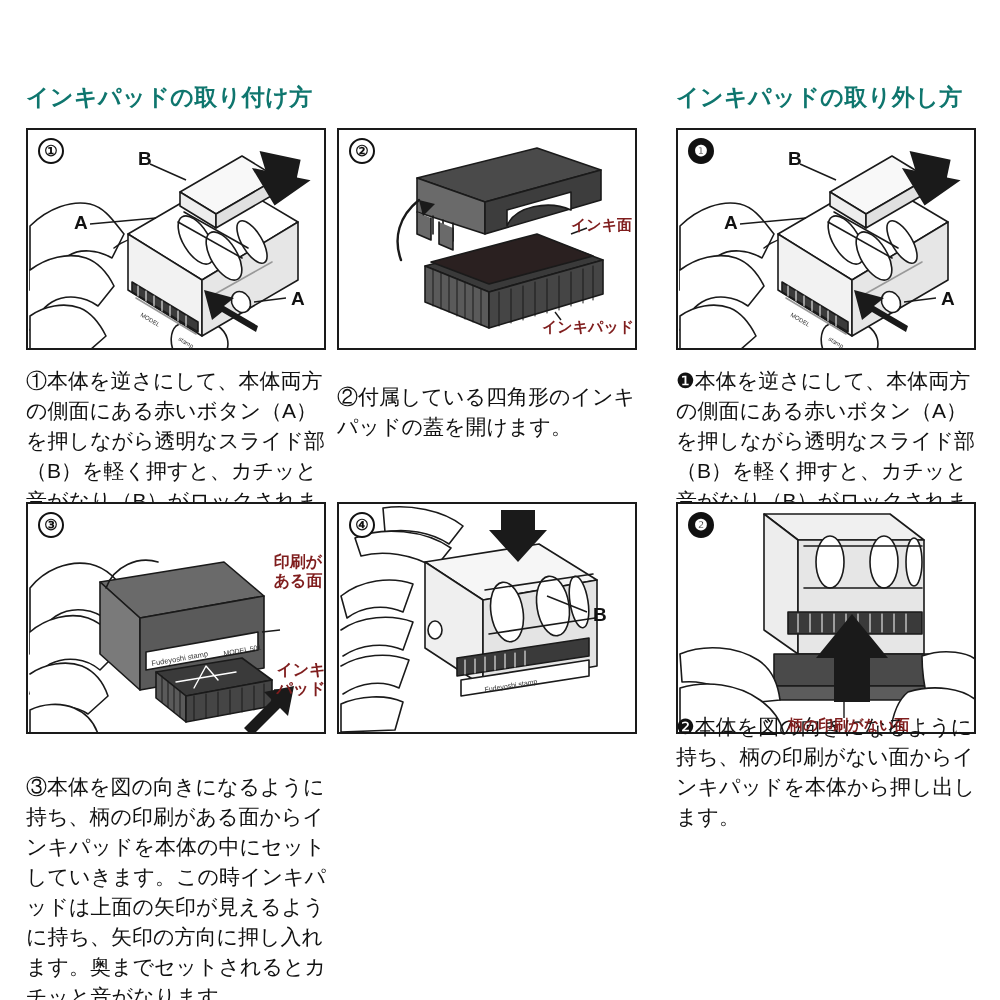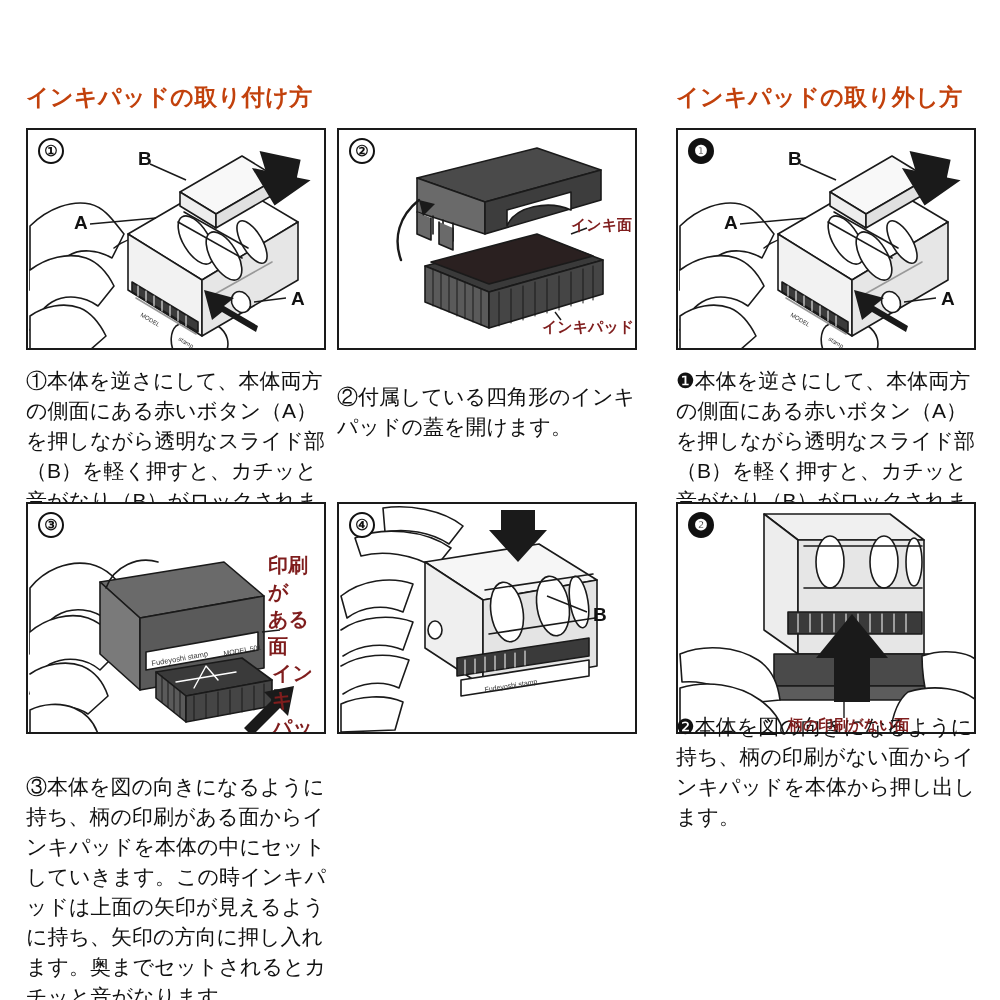--- a/index.html
+++ b/index.html
@@ -20,21 +20,21 @@
     left: 0; top: 0;
     width: 1000px; height: 1000px;
   }
 
   
   .section-title {
     position: absolute;
     font-size: 23px;
     font-weight: bold;
     letter-spacing: 0.5px;
-    color: #c2410c;
+    color: #0f766e;
     white-space: nowrap;
   }
   #title-install { left: 26px; top: 82px; }
   #title-remove  { left: 676px; top: 82px; }
 
   
   .panel {
     position: absolute;
     border: 2px solid #1a1a1a;
     background: #ffffff;
@@ -74,21 +74,21 @@
 
   
   .fig-label {
     position: absolute;
     font-size: 15px;
     font-weight: bold;
     color: #7f1d1d;
     white-space: nowrap;
     z-index: 7;
   }
-  .fig-label.small { font-size: 20px; line-height: 27px; white-space: normal; }
+  .fig-label.small { font-size: 16px; line-height: 19px; white-space: normal; text-align: center; }
   .letter {
     position: absolute;
     font-size: 19px;
     font-weight: bold;
     color: #111;
     z-index: 7;
   }
 
   svg { display: block; }
   .panel svg { position: absolute; left: 0; top: 0; }

